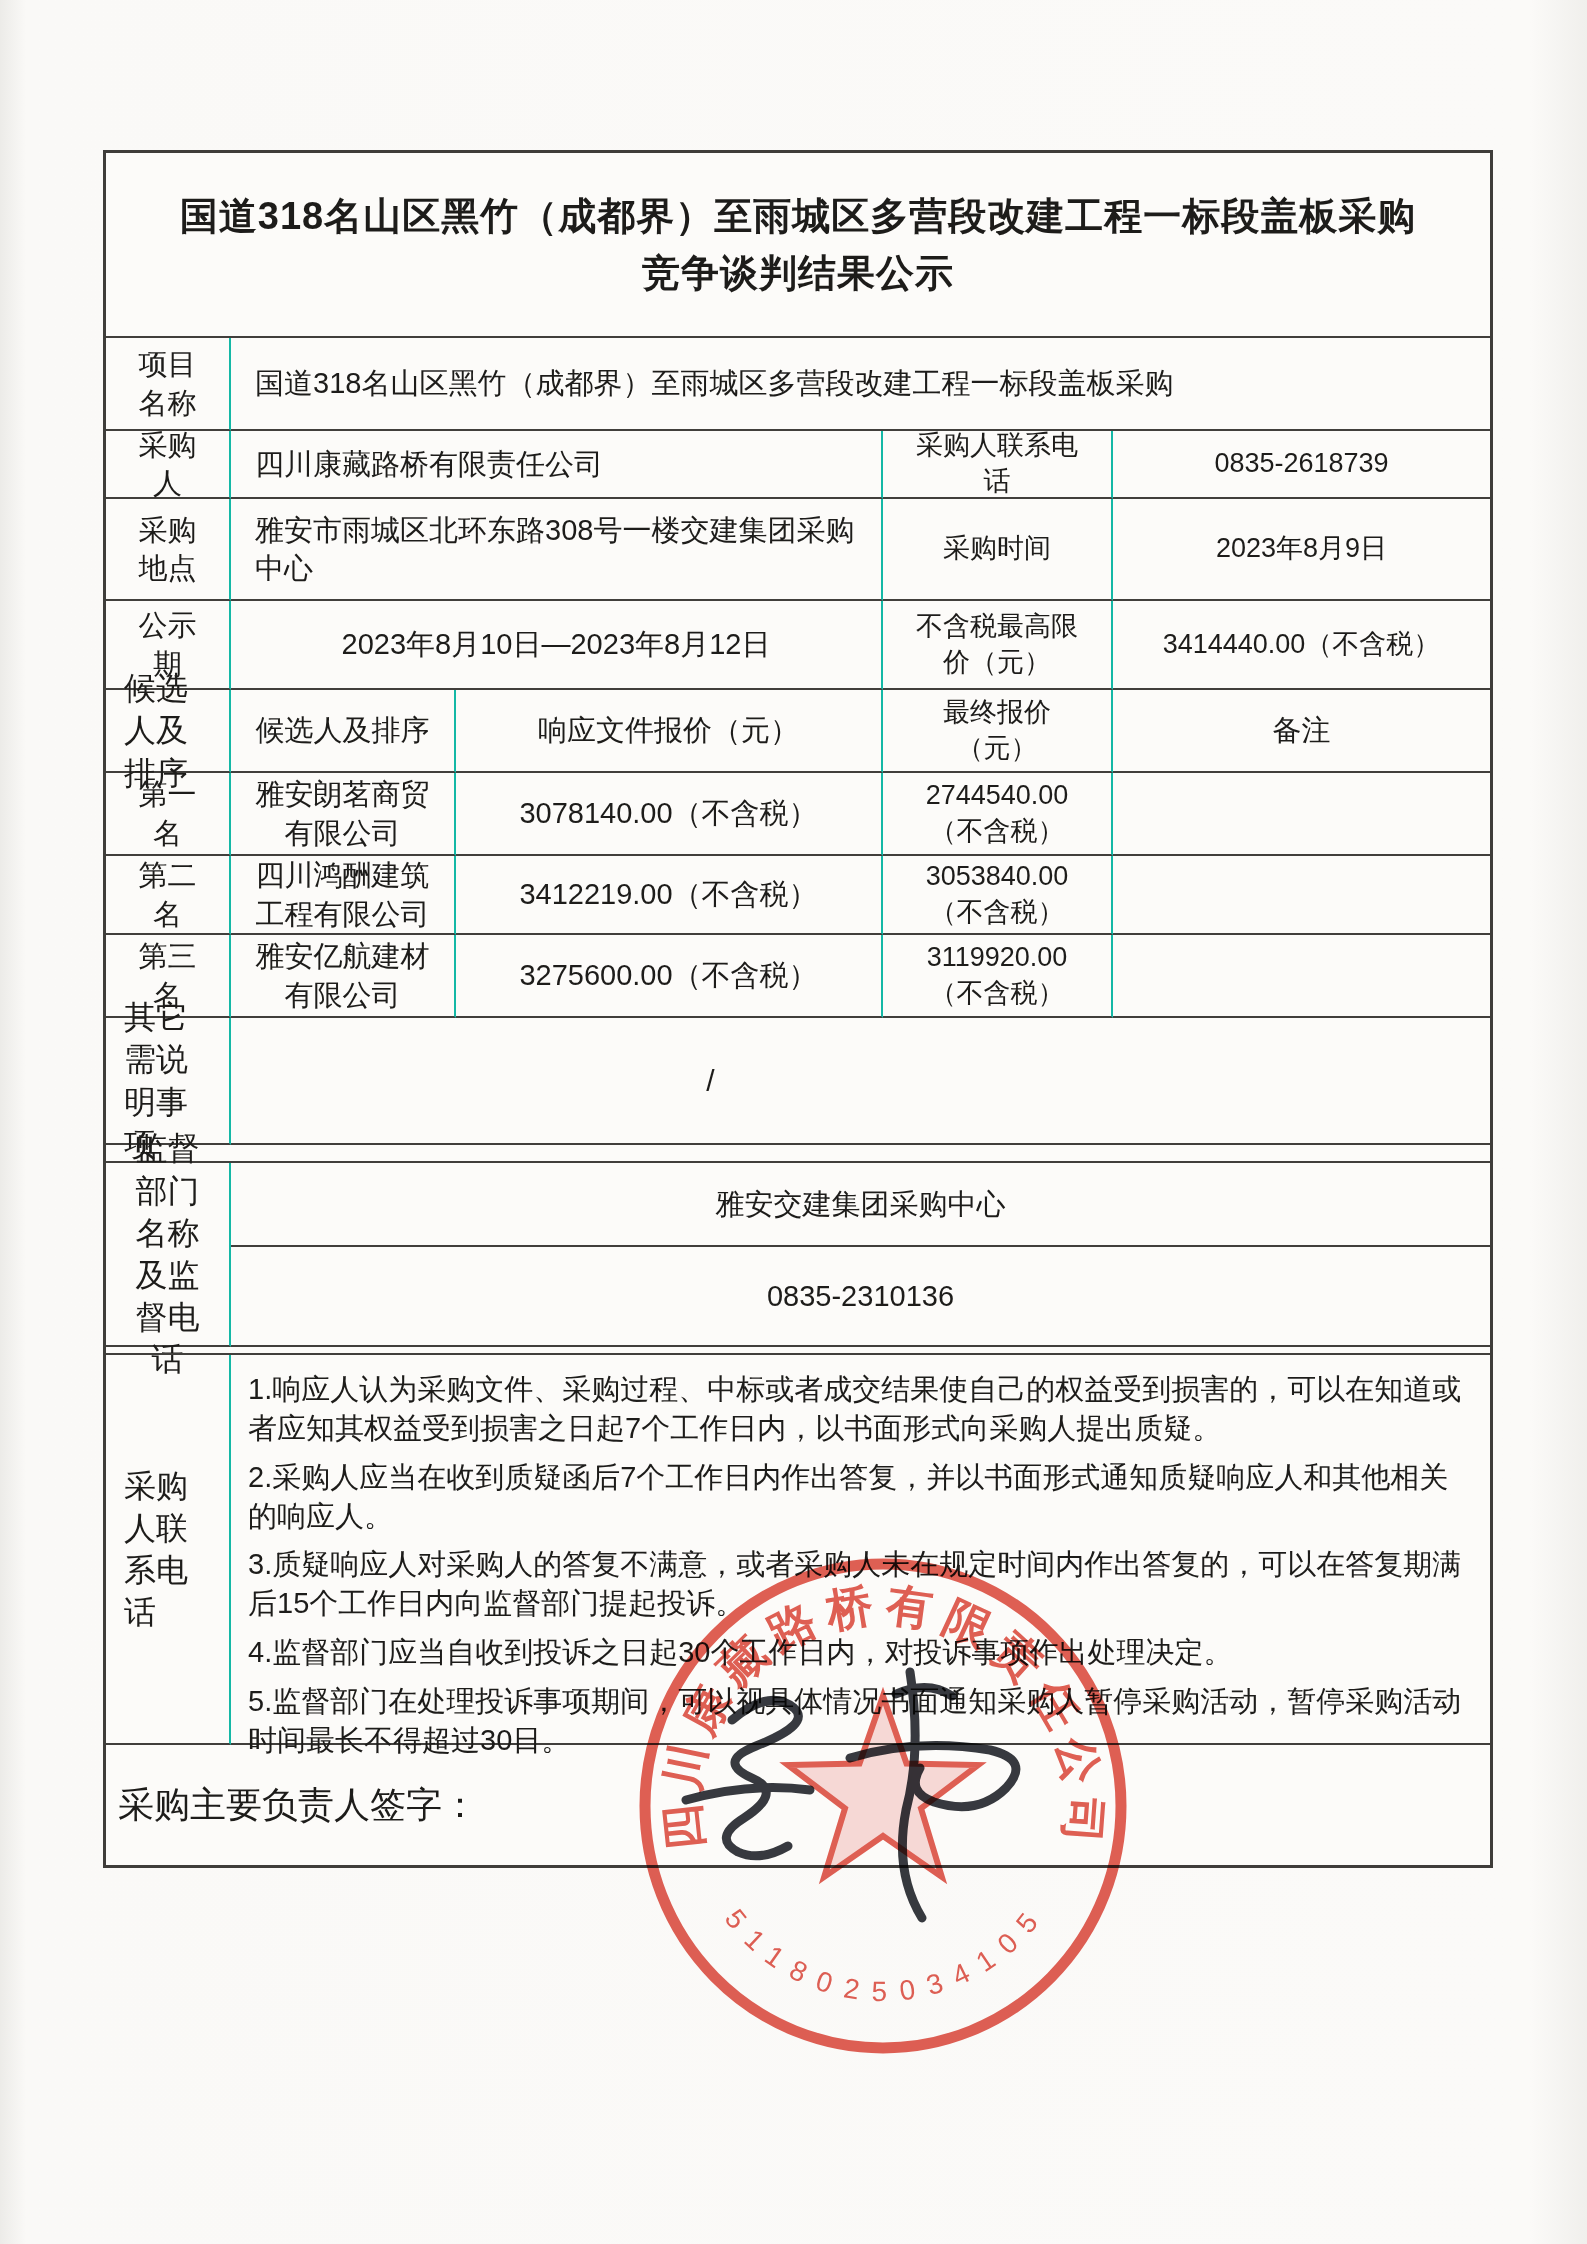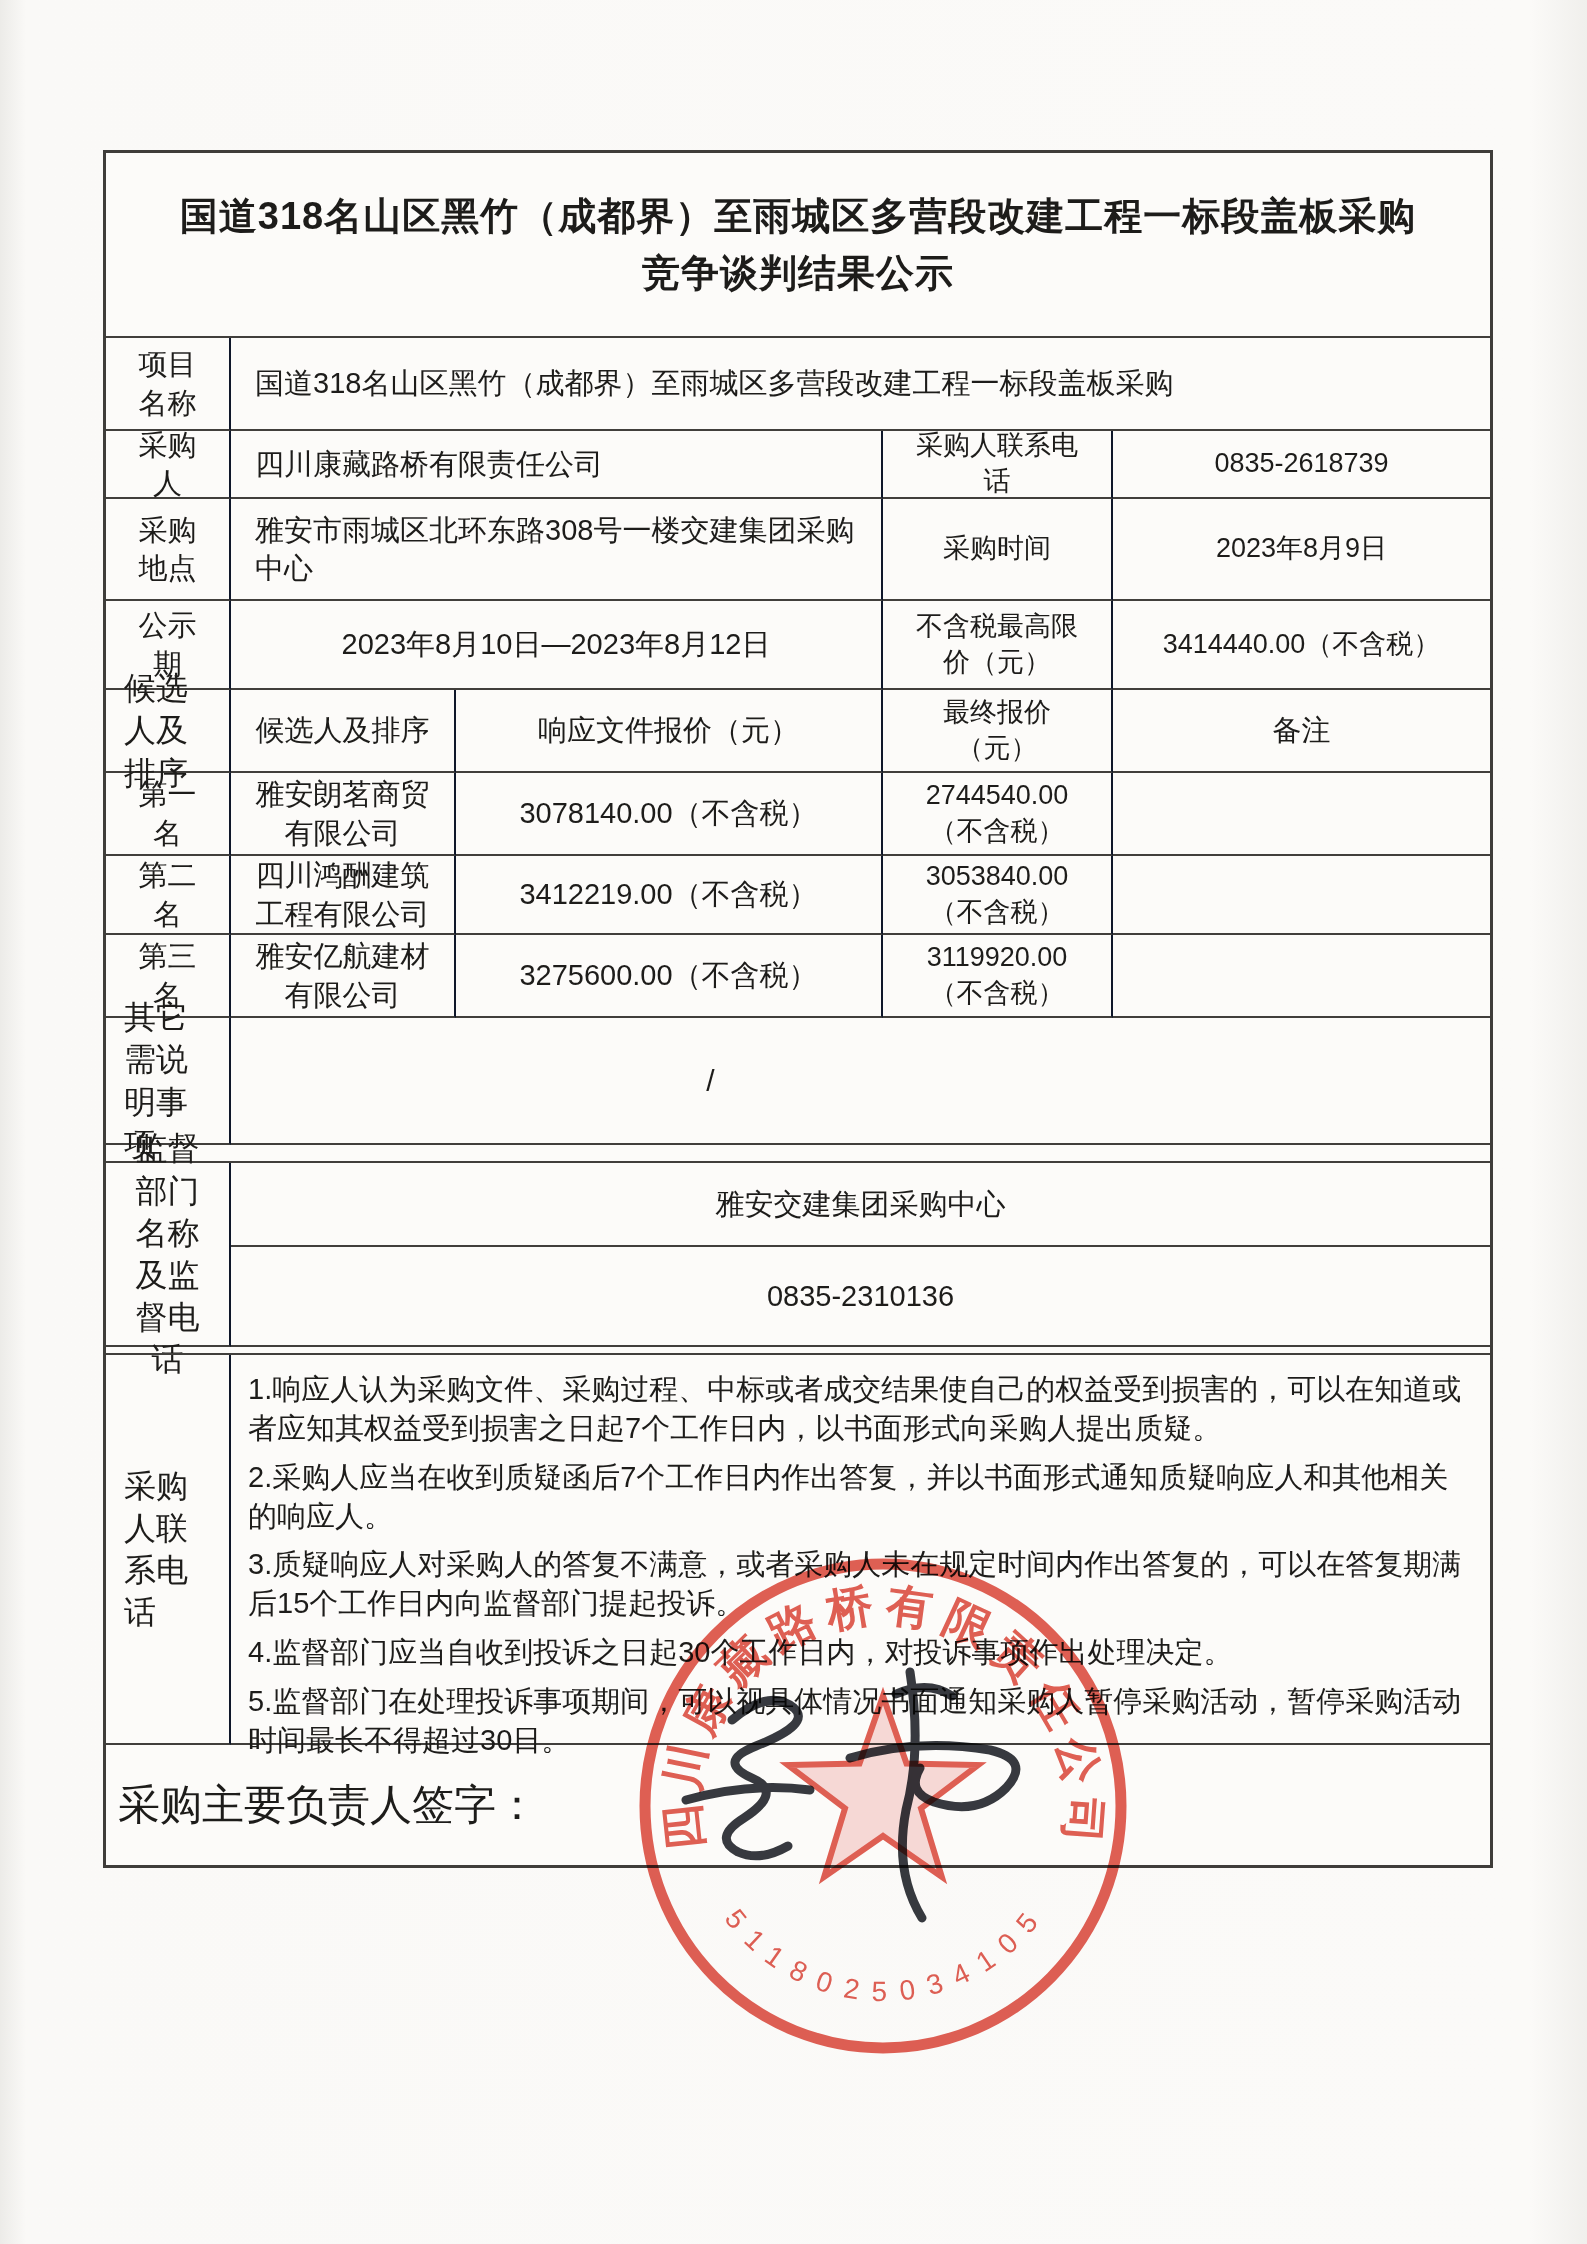--- a/index.html
+++ b/index.html
@@ -26,33 +26,33 @@
   }
   .cell{
     box-sizing:border-box;
     display:flex;align-items:center;justify-content:center;
     text-align:center;
     padding:4px 24px;
     font-size:29px;
     line-height:1.32;
     word-break:break-all;
   }
-  .br{border-right:2px solid #0f172a;}
+  .br{border-right:2px solid #14b8a6;}
   .bb{border-bottom:2px solid #413f3c;}
   .left{justify-content:flex-start;text-align:left;}
   .small{font-size:27px;}
   .lbl{padding:4px 18px;font-size:32px;}
   .titlecell{flex-direction:column;font-weight:bold;font-size:38px;line-height:1.5;letter-spacing:1px;}
   .objection-body{
     flex-direction:column;align-items:flex-start;justify-content:flex-start;
     text-align:left;padding:10px 12px 8px 12px;font-size:29px;line-height:1.34;
   }
   .objection-body p{margin:5px;}
   .slash-cell span{position:relative;left:-150px;font-size:30px;}
-  .signrow{justify-content:flex-start;text-align:left;padding-left:12px;font-size:42px;}
+  .signrow{justify-content:flex-start;text-align:left;padding-left:12px;font-size:36px;}
   .stamp{
     position:absolute;left:633px;top:1556px;width:500px;height:500px;
     mix-blend-mode:multiply;pointer-events:none;
   }
   .signature{
     position:absolute;left:660px;top:1650px;width:430px;height:290px;
     mix-blend-mode:multiply;pointer-events:none;
   }
 </style>
 </head>

